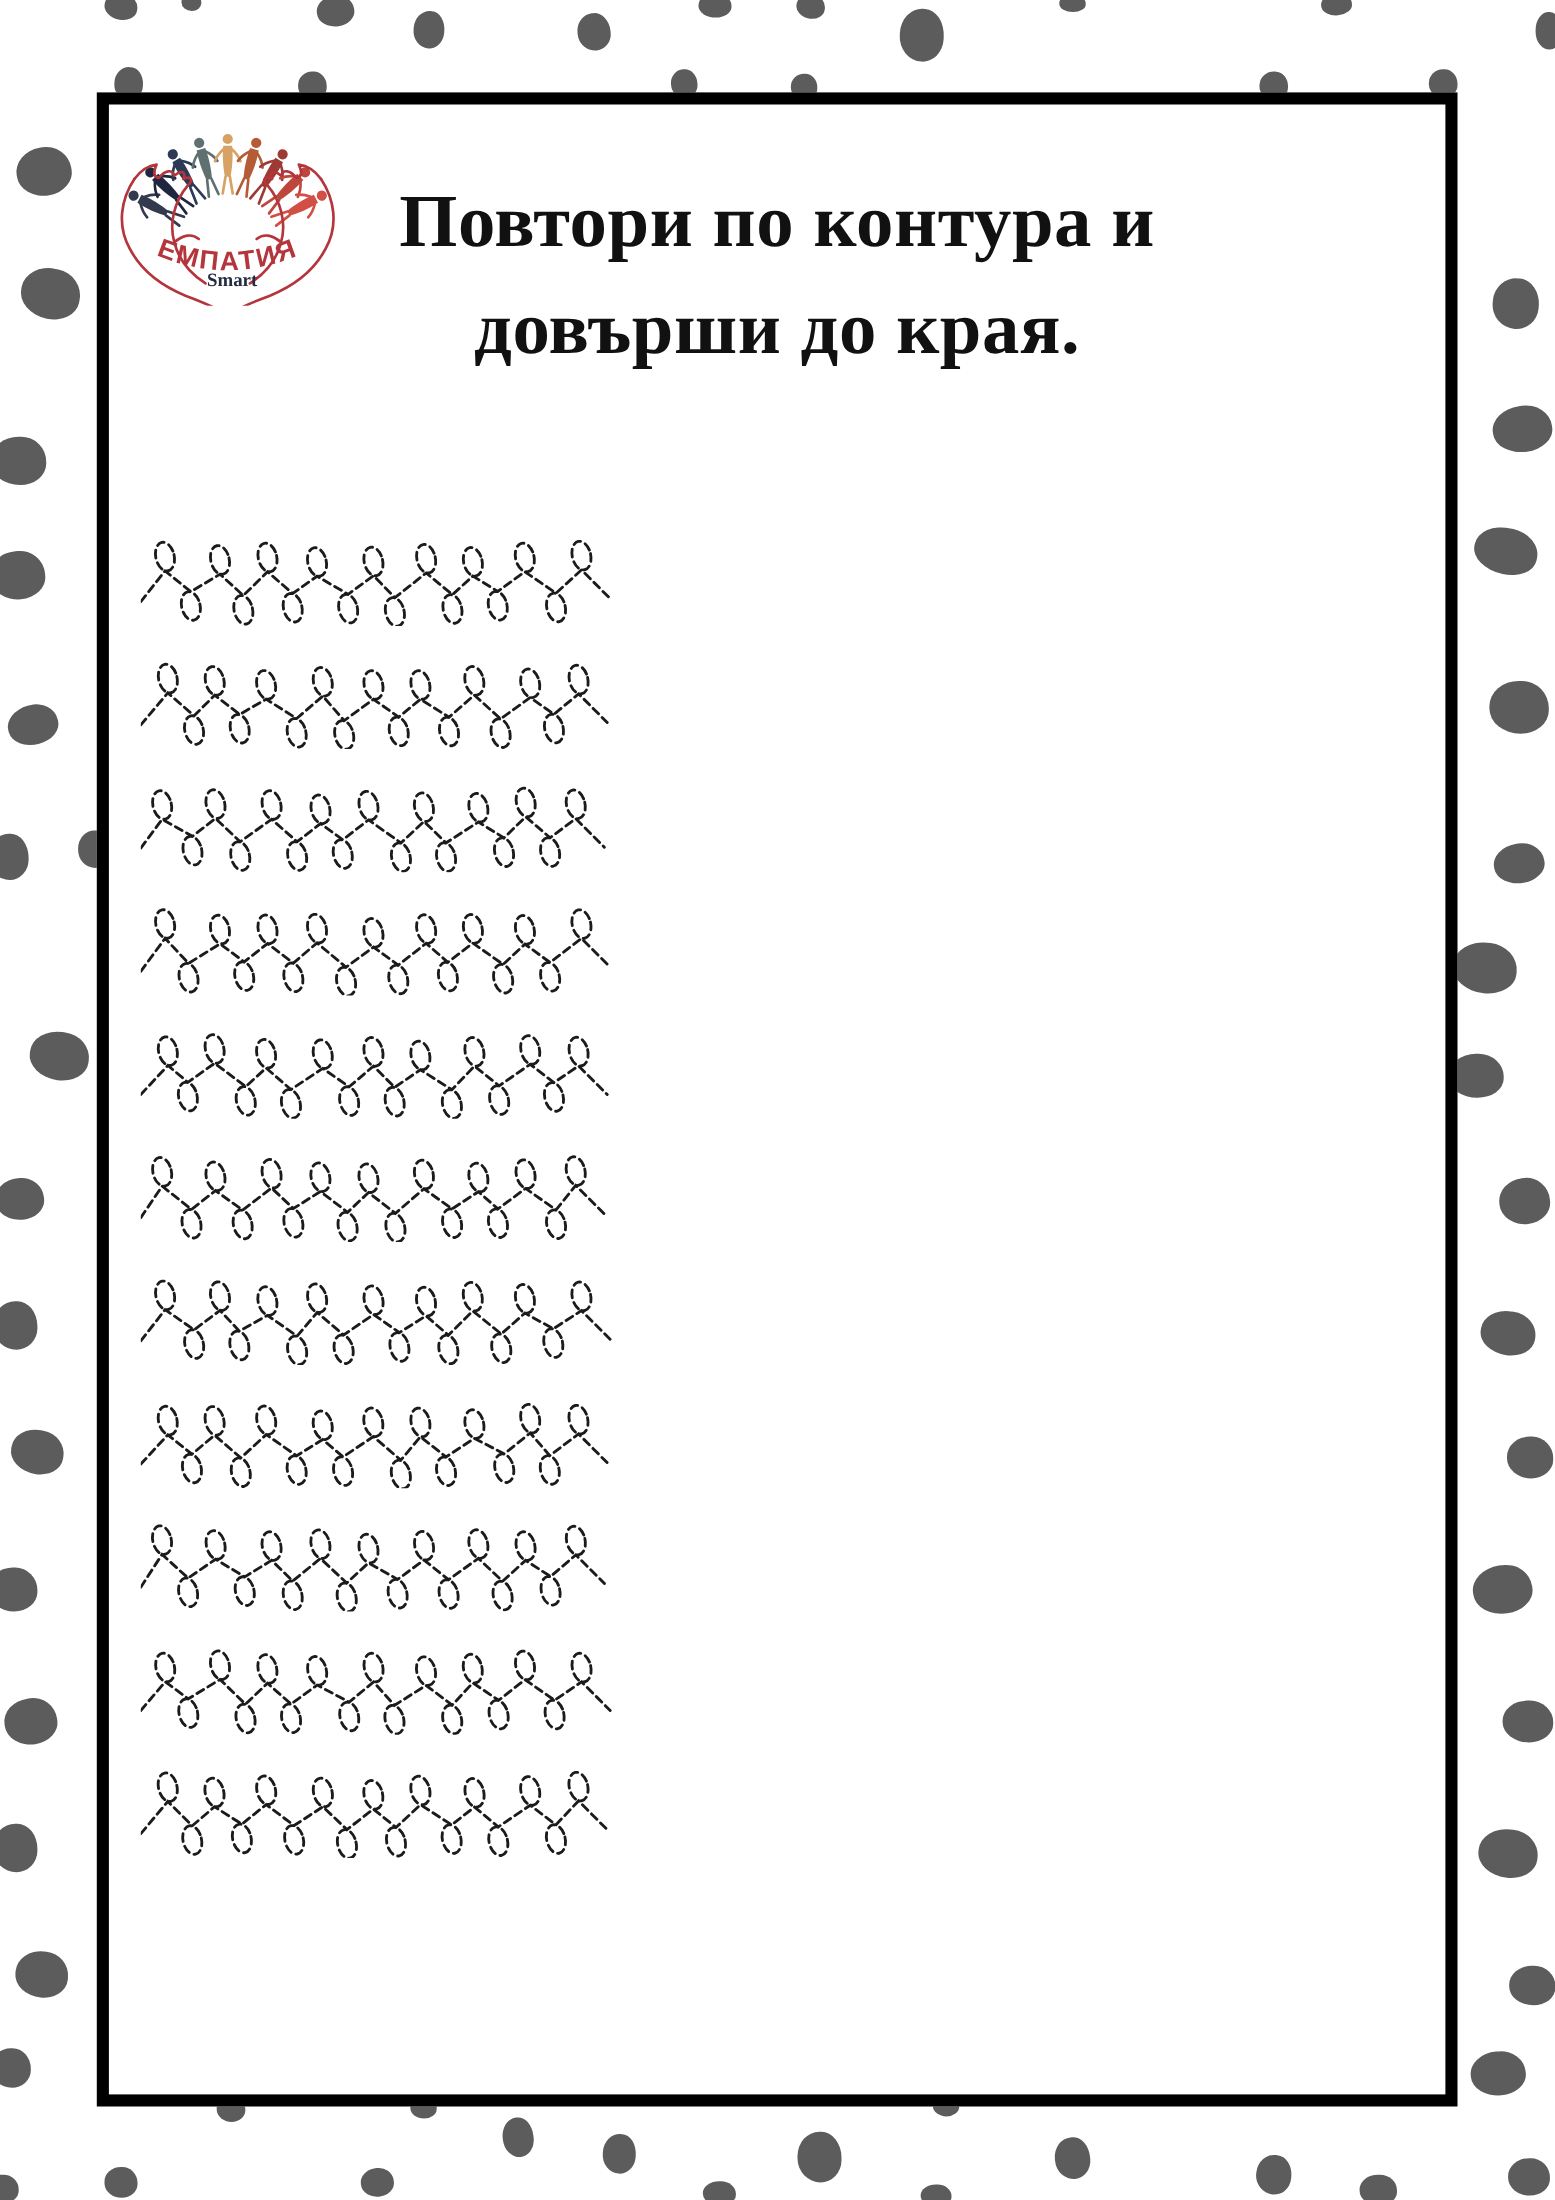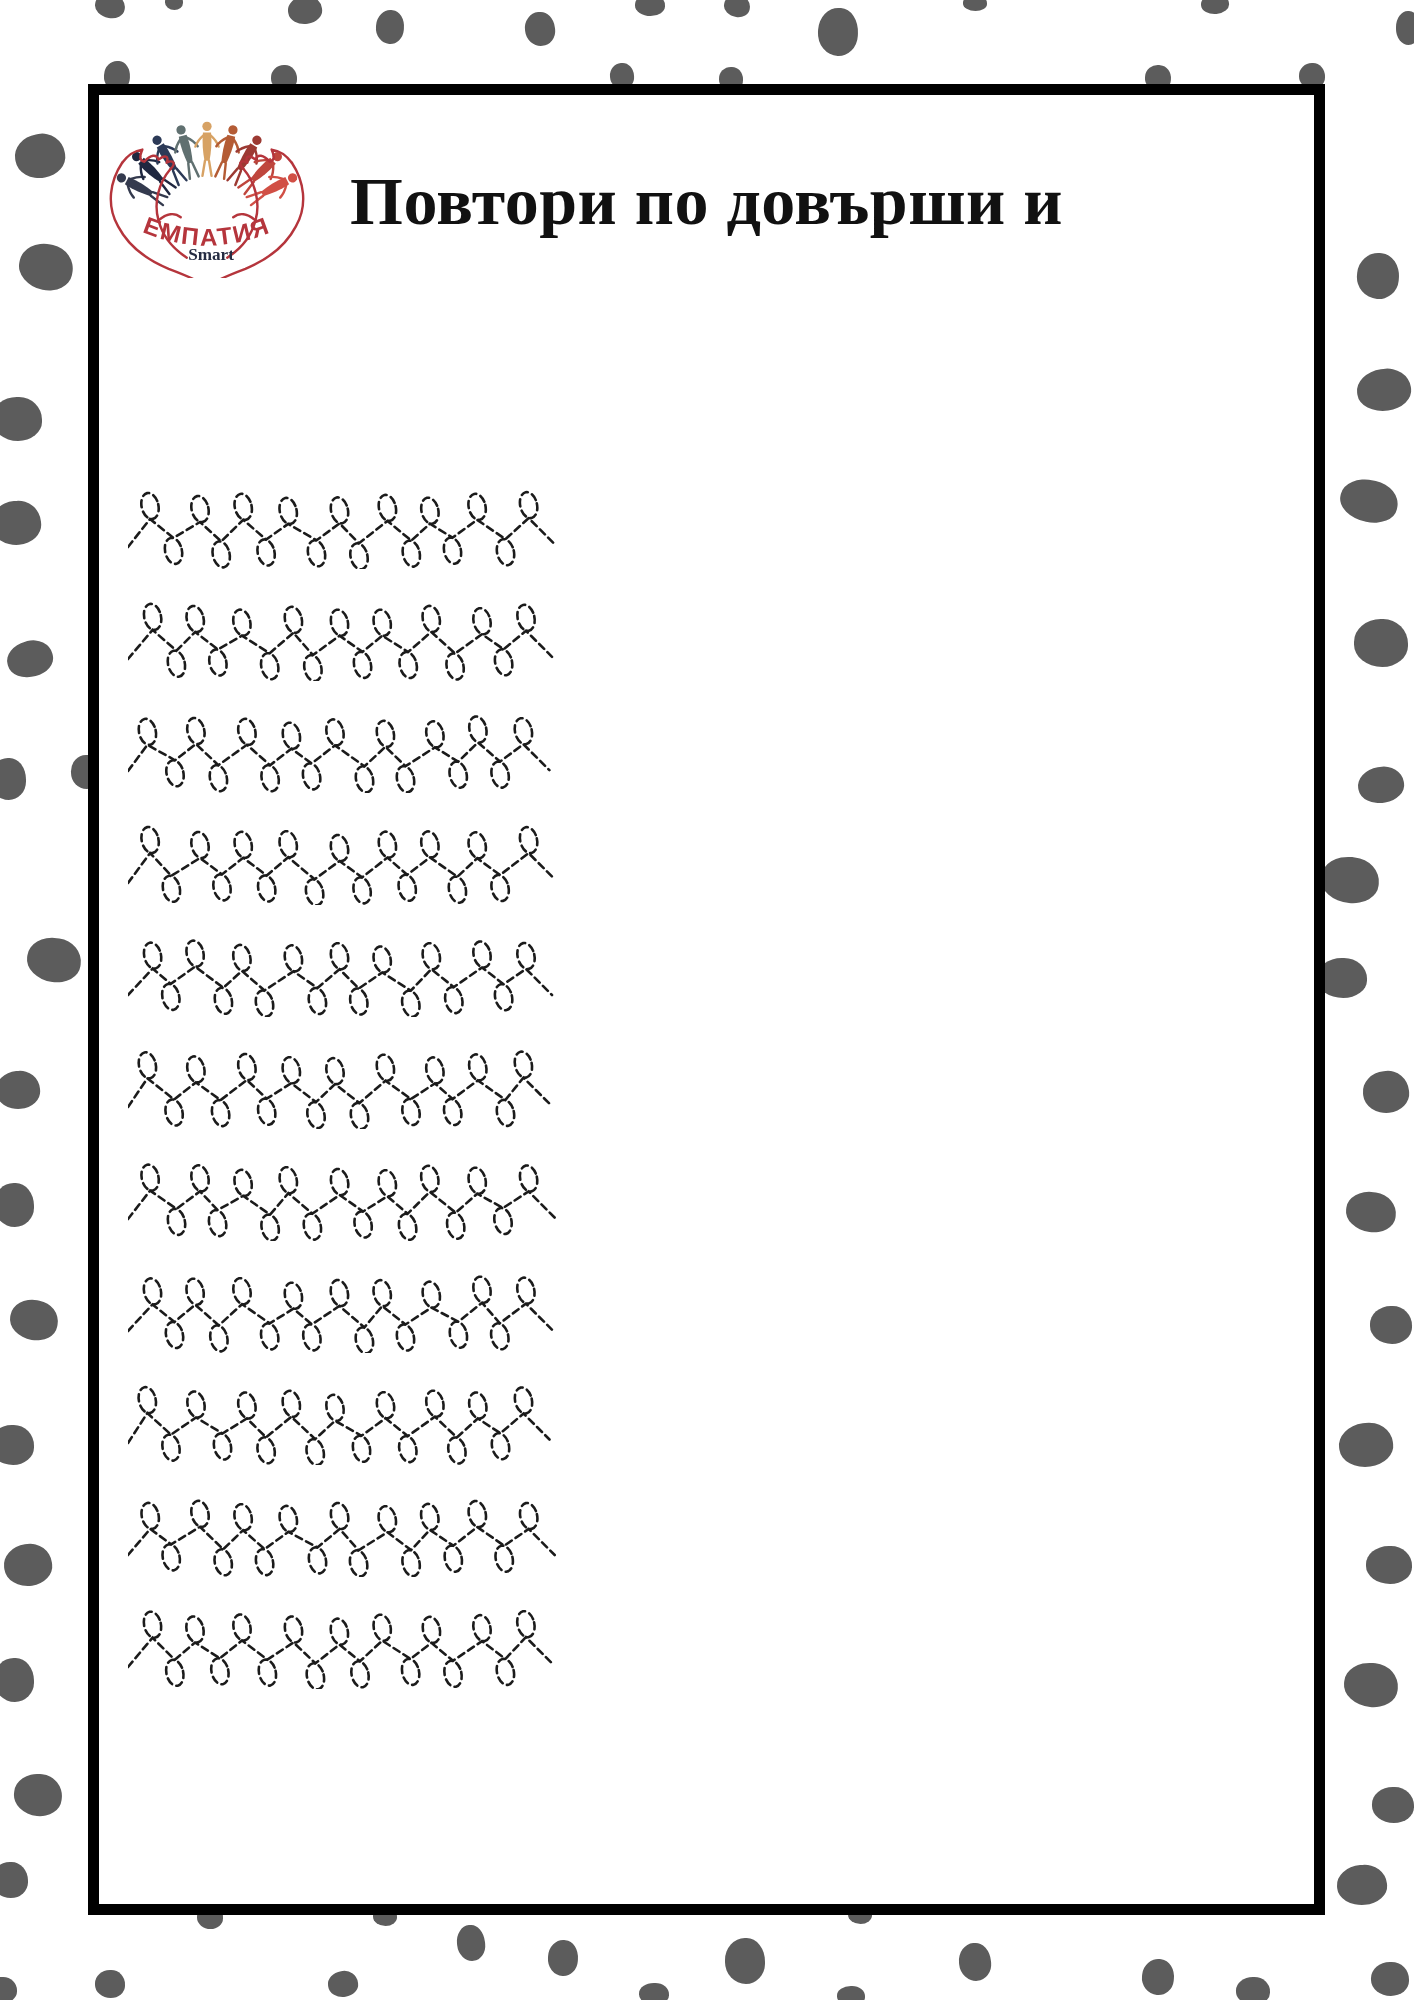--- a/index.html
+++ b/index.html
@@ -193,21 +193,22 @@
           <use href="#lhand" transform="translate(200,0) scale(-1,1)"></use>
         </g>
         <path id="brandArc" d="M 30,124 Q 100,156 170,124" fill="none" stroke="none"></path>
         <text font-family="Liberation Sans, sans-serif" font-weight="700" font-size="24" fill="#b5353c" letter-spacing="2" text-anchor="middle">
           <textPath href="#brandArc" startOffset="50%">ЕМПАТИЯ</textPath>
         </text>
         <text x="104" y="154" font-family="Liberation Serif, serif" font-weight="700" font-size="17" fill="#252c42" text-anchor="middle">Smart</text>
       </svg>
 
       <div class="title">
-        <div>Повтори по довърши и</div>
+        <div>Повтори по контура и</div>
+        <div>довърши до края.</div>
       </div>
 
       <div class="rows-layer">
           <svg viewBox="0 0 440 86" class="trace-row" style="top: 0px;">
             <path d="M 0,64 L 22.0,36.0 L 45.5,54.9 L 72.0,39.0 L 93.2,58.4 L 115.2,36.8 L 138.1,56.5 L 160.2,40.9 L 188.5,57.3 L 211.5,40.4 L 231.0,60.3 L 259.4,37.9 L 283.3,57.6 L 301.9,40.7 L 324.5,54.7 L 349.1,36.8 L 377.5,56.2 L 400.6,35.1 L 426.6,61.1" fill="none" stroke="#1b1b1b" stroke-width="2.6" stroke-dasharray="7 4.6" stroke-linecap="round"></path>
             <ellipse cx="22.0" cy="23.0" rx="8.4" ry="13.2" transform="rotate(-13 22.0 23.0)" fill="none" stroke="#1b1b1b" stroke-width="2.6" stroke-dasharray="7 4.6" stroke-linecap="round"></ellipse>
             <ellipse cx="72.0" cy="26.0" rx="8.4" ry="13.2" transform="rotate(-13 72.0 26.0)" fill="none" stroke="#1b1b1b" stroke-width="2.6" stroke-dasharray="7 4.6" stroke-linecap="round"></ellipse>
             <ellipse cx="115.2" cy="23.8" rx="8.4" ry="13.2" transform="rotate(-13 115.2 23.8)" fill="none" stroke="#1b1b1b" stroke-width="2.6" stroke-dasharray="7 4.6" stroke-linecap="round"></ellipse>
             <ellipse cx="160.2" cy="27.9" rx="8.4" ry="13.2" transform="rotate(-13 160.2 27.9)" fill="none" stroke="#1b1b1b" stroke-width="2.6" stroke-dasharray="7 4.6" stroke-linecap="round"></ellipse>
             <ellipse cx="211.5" cy="27.4" rx="8.4" ry="13.2" transform="rotate(-13 211.5 27.4)" fill="none" stroke="#1b1b1b" stroke-width="2.6" stroke-dasharray="7 4.6" stroke-linecap="round"></ellipse>

